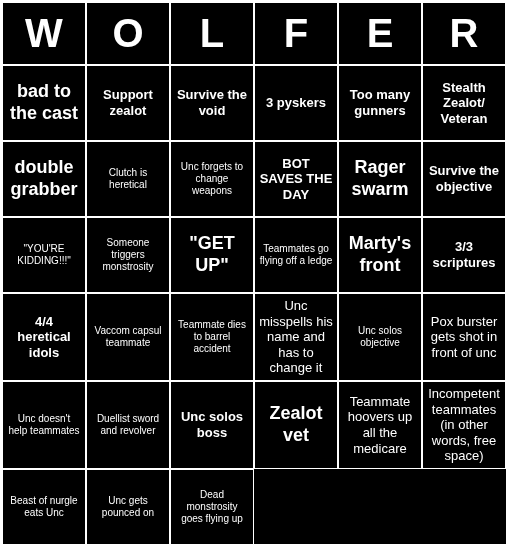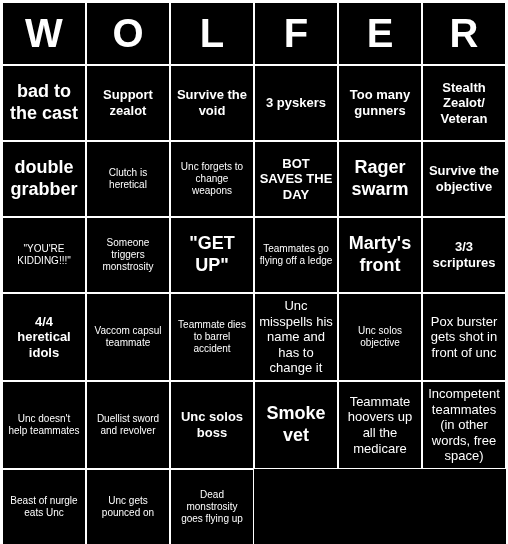--- a/index.html
+++ b/index.html
@@ -154,21 +154,21 @@
       <div class="bingo-cell">
         <span class="small-text">Unc doesn't help teammates</span>
       </div>
       <div class="bingo-cell">
         <span class="small-text">Duellist sword and revolver</span>
       </div>
       <div class="bingo-cell">
         <span class="medium-text">Unc solos boss</span>
       </div>
       <div class="bingo-cell">
-        <span class="large-text">Smoke vet</span>
+        <span class="large-text">Zealot vet</span>
       </div>
       <div class="bingo-cell">
         <span class="very-small-text">Teammate hoovers up all the medicare</span>
       </div>
       <div class="bingo-cell">
         <span class="very-small-text">Incompetent teammates (in other words, free space)</span>
       </div>
       <div class="bingo-cell">
         <span class="small-text">Beast of nurgle eats Unc</span>
       </div>

